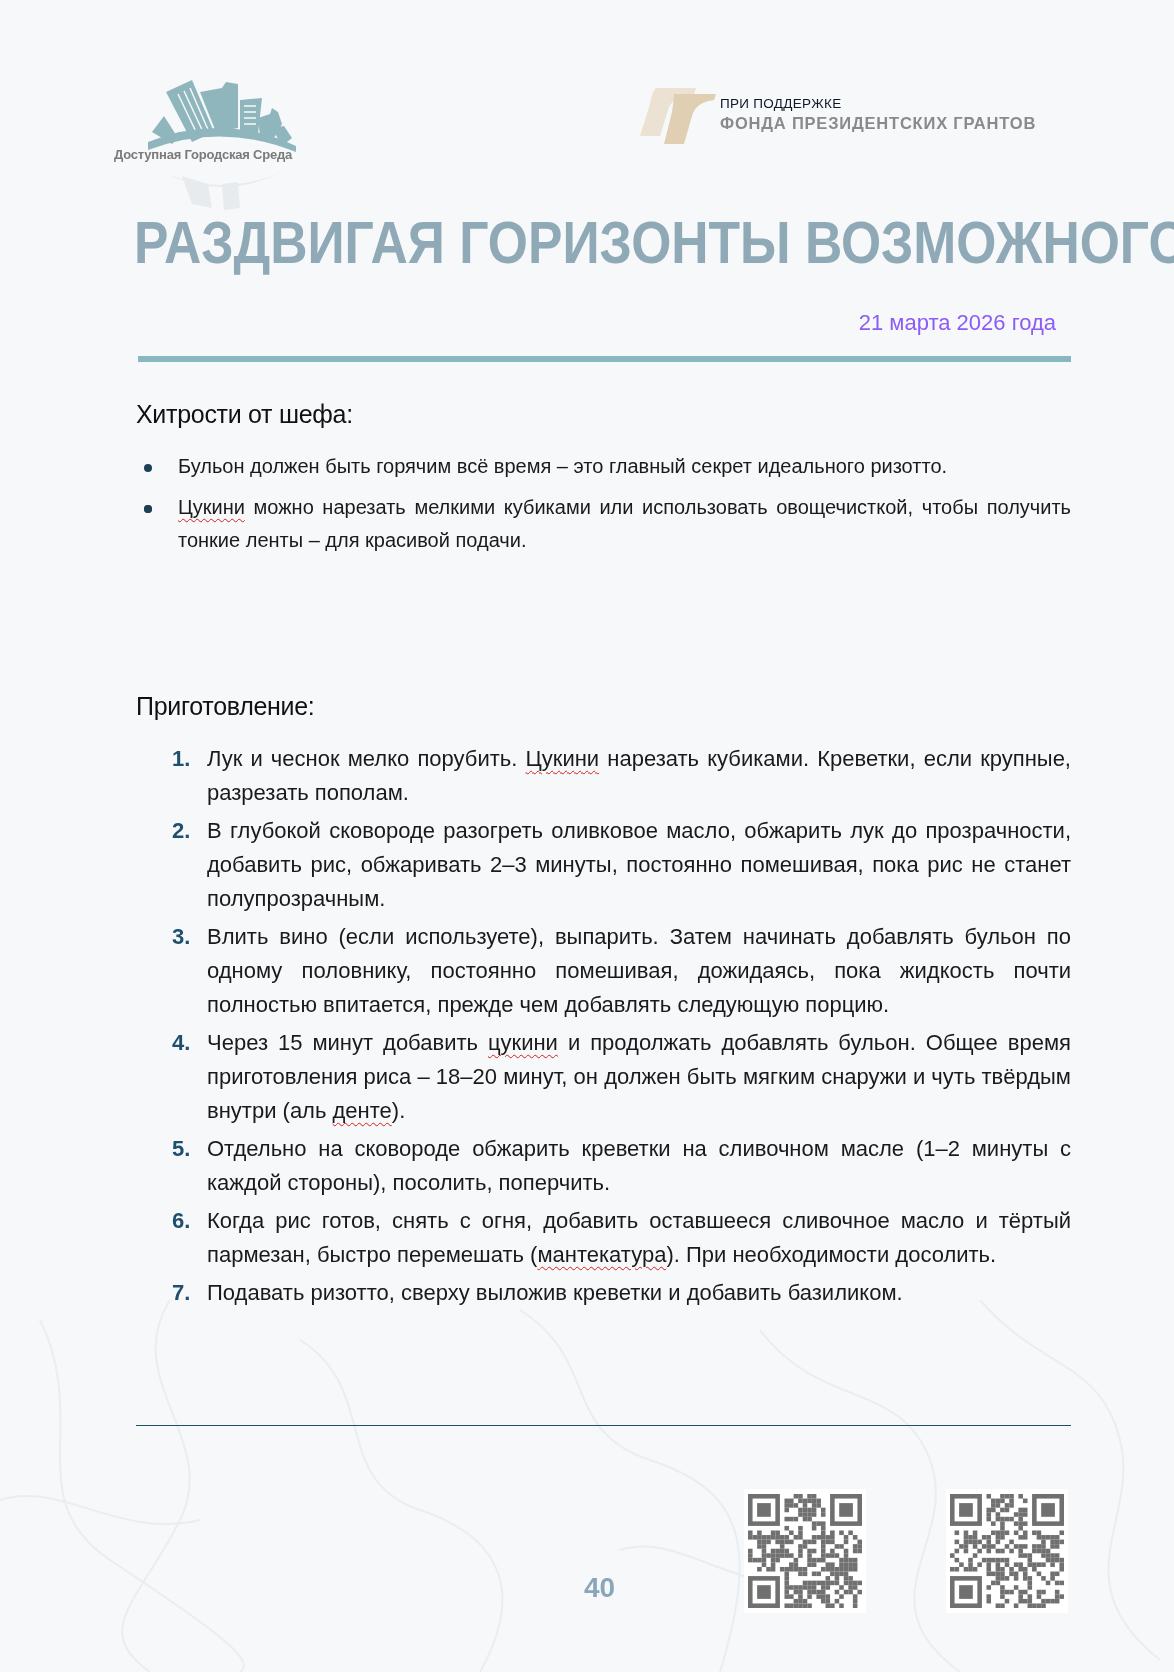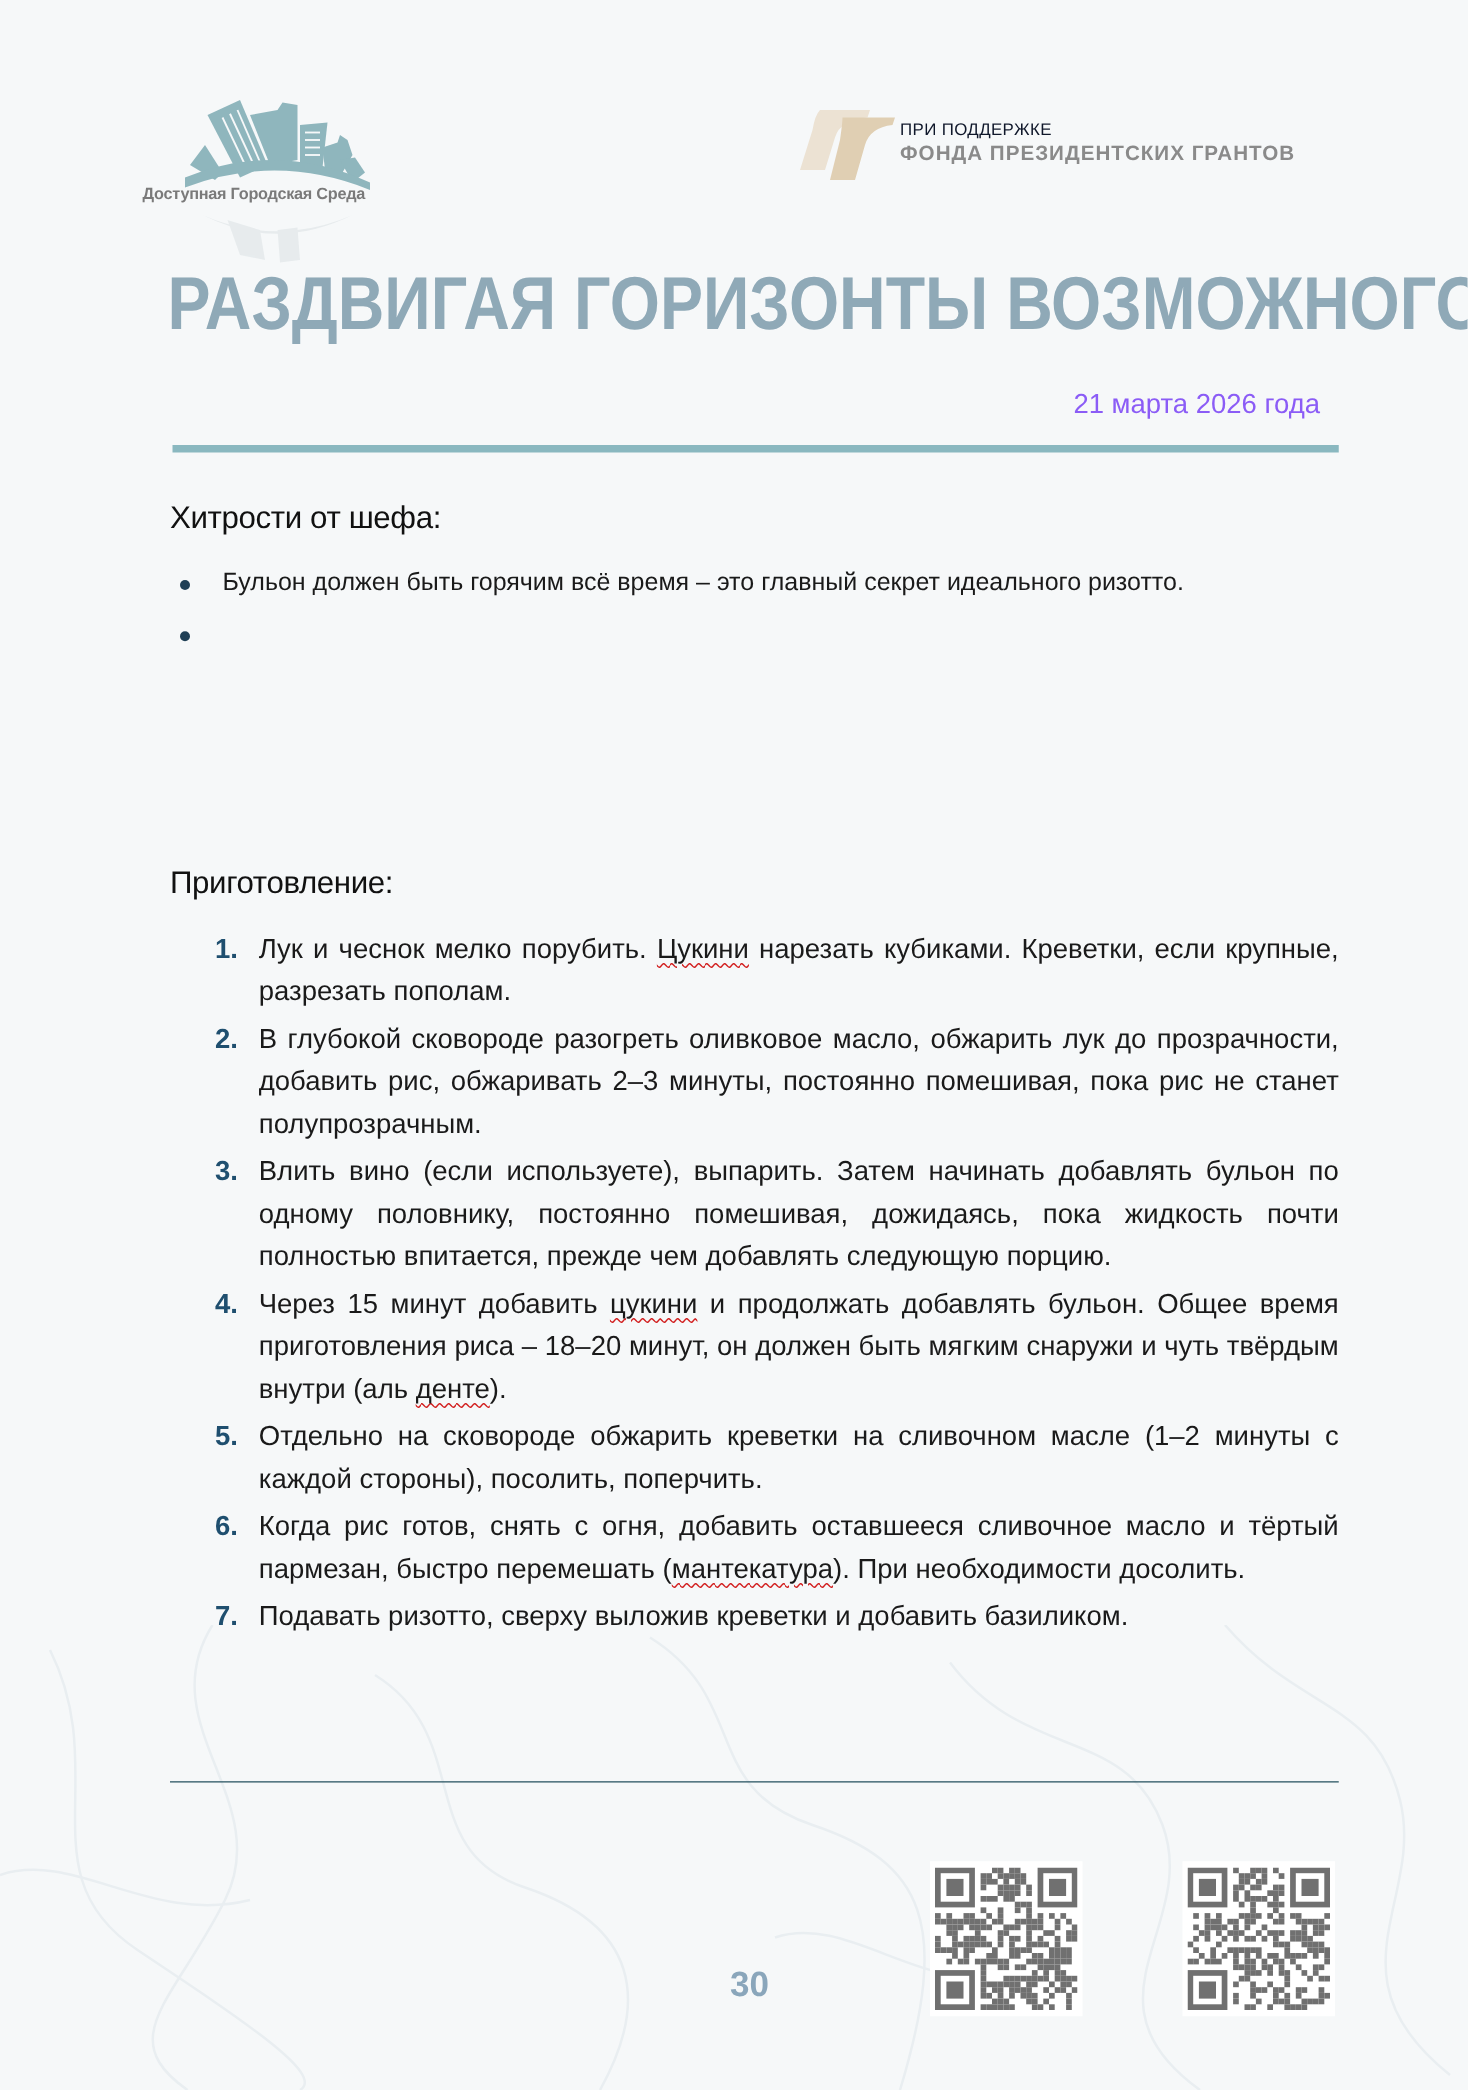--- a/index.html
+++ b/index.html
@@ -118,20 +118,24 @@
 
   <div class="section-title" style="top:400px;">Хитрости от шефа:</div>
   <ul class="tips">
     <li>
       <span class="bullet"></span>
       <span>Бульон должен быть горячим всё время – это главный секрет идеального ризотто.</span>
     </li>
     <li>
       <span class="bullet"></span>
     </li>
+    <li>
+      <span class="bullet"></span>
+      <span class="spell">Цукини</span><span> можно нарезать мелкими кубиками или использовать овощечисткой, чтобы получить тонкие ленты – для красивой подачи.</span>
+    </li>
   </ul>
 
   <div class="section-title" style="top:692px;">Приготовление:</div>
   <ol class="steps">
     <li>
       <span class="num">1.</span>
       <span>Лук и чеснок мелко порубить. </span><span class="spell">Цукини</span><span> нарезать кубиками. Креветки, если крупные, разрезать пополам.</span>
     </li>
     <li>
       <span class="num">2.</span>
@@ -153,21 +157,21 @@
       <span class="num">6.</span>
       <span>Когда рис готов, снять с огня, добавить оставшееся сливочное масло и тёртый пармезан, быстро перемешать (</span><span class="spell">мантекатура</span><span>). При необходимости досолить.</span>
     </li>
     <li>
       <span class="num">7.</span>
       <span>Подавать ризотто, сверху выложив креветки и добавить базиликом.</span>
     </li>
   </ol>
 
   <div class="footer-rule"></div>
-  <div class="page-number">30</div>
+  <div class="page-number">40</div>
 
   <div class="qr" style="left:744px;">
     <svg class="qr-svg" width="114" height="114" viewBox="0 0 25 25">
         <rect x="10" y="0" width="1" height="1" fill="#707070"></rect>
         <rect x="11" y="0" width="1" height="1" fill="#707070"></rect>
         <rect x="13" y="0" width="1" height="1" fill="#707070"></rect>
         <rect x="14" y="0" width="1" height="1" fill="#707070"></rect>
         <rect x="8" y="1" width="1" height="1" fill="#707070"></rect>
         <rect x="9" y="1" width="1" height="1" fill="#707070"></rect>
         <rect x="11" y="1" width="1" height="1" fill="#707070"></rect>

